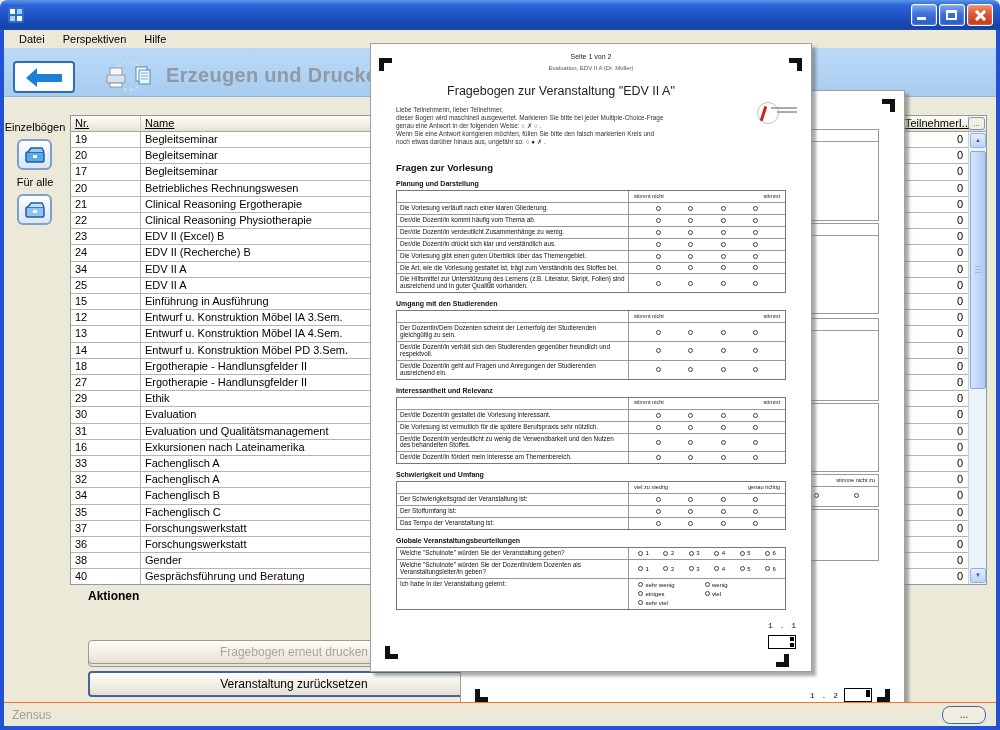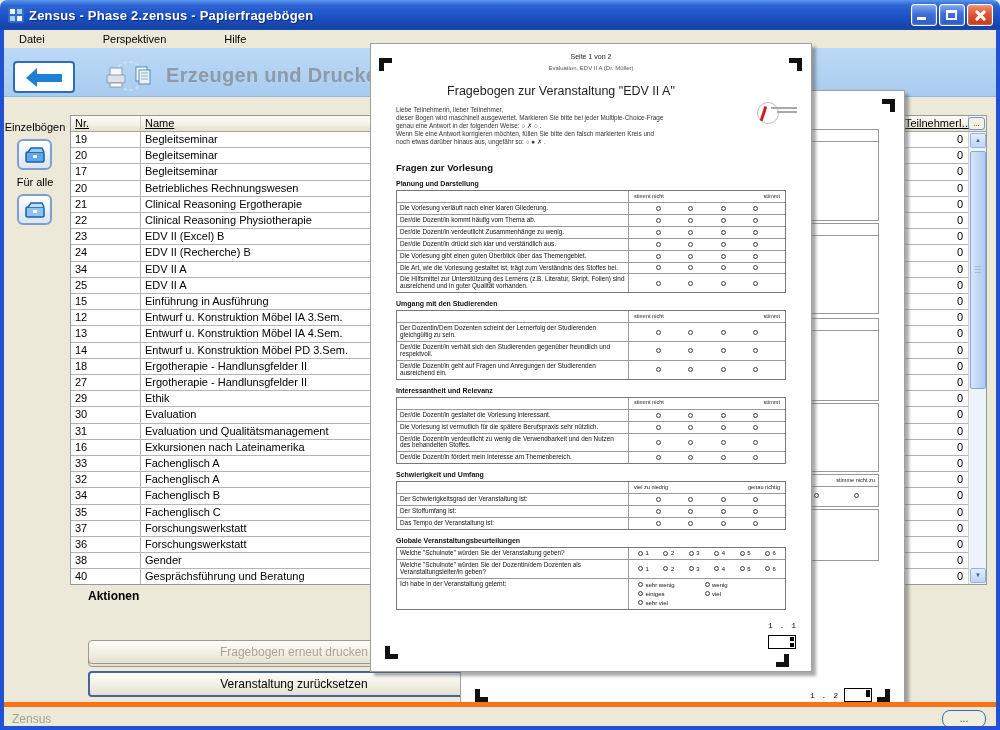--- a/index.html
+++ b/index.html
@@ -14,21 +14,21 @@
   .title{color:#fff;font-weight:bold;font-size:13px;text-shadow:1px 1px 1px #0A2A7A;letter-spacing:.2px;}
   .winbtns{position:absolute;right:7px;top:4px;display:flex;gap:2px;}
   .wbtn{width:26px;height:22px;border:1px solid #fff;border-radius:3px;position:relative;
     background:linear-gradient(180deg,#7FA8EF 0%,#3E6FD8 45%,#2B5BC8 100%);box-shadow:inset 0 0 2px rgba(255,255,255,.6);}
   .wbtn.close{background:linear-gradient(180deg,#F0926C 0%,#DD5636 45%,#C43A18 100%);}
   .glyph-min{position:absolute;left:5px;bottom:5px;width:9px;height:3px;background:#fff;}
   .glyph-max{position:absolute;left:6px;top:5px;width:11px;height:10px;border:2px solid #fff;border-top-width:3px;}
   .glyph-x1,.glyph-x2{position:absolute;left:6px;top:9px;width:13px;height:3px;background:#fff;border-radius:1px;}
   .glyph-x1{transform:rotate(45deg);} .glyph-x2{transform:rotate(-45deg);}
 
-  .menubar{position:absolute;left:4px;top:30px;width:992px;height:18px;background:#ECE9D8;display:flex;align-items:center;padding-left:6px;gap:40px;}
+  .menubar{position:absolute;left:4px;top:30px;width:992px;height:18px;background:#ECE9D8;display:flex;align-items:center;padding-left:6px;}
   .menuitem{font-size:11px;color:#000;padding:1px 9px;cursor:default;}
 
   .banner{position:absolute;left:4px;top:48px;width:992px;height:49px;
     background:linear-gradient(180deg,#BBD9F6 0%,#A8CCEF 100%);border-bottom:1px solid #8FB6DF;}
   .backbtn{position:absolute;left:9px;top:13px;width:62px;height:32px;background:#fff;
     border:2px solid #2E6CB8;border-radius:4px;display:flex;align-items:center;justify-content:center;padding:0;}
   .bannericons{position:absolute;left:100px;top:12px;}
   .bannertitle{position:absolute;left:162px;top:16px;font-size:20px;font-weight:bold;color:#8E9AA7;letter-spacing:.3px;}
 
   .borderL,.borderR,.borderB{position:absolute;background:#2152D4;}
@@ -67,21 +67,21 @@
     background:repeating-linear-gradient(180deg,#9DB9E6 0 1px,transparent 1px 3px);}
 
   
   .aheading{position:absolute;left:88px;top:589px;font-size:12px;font-weight:bold;color:#000;}
   .actbtn{position:absolute;left:88px;width:412px;height:24px;border:1px solid #9C9A8C;border-radius:4px;
     background:linear-gradient(180deg,#FEFEFB,#F0EDE1 60%,#E4E0D2);font-size:12px;}
   .actbtn.disabled{color:#A8A49B;}
   .actbtn.default{border:2px solid #46639C;color:#000;height:26px;}
 
   
-  .statusbar{position:absolute;left:4px;top:702px;width:992px;height:24px;background:#ECE9D8;border-top:5px solid #f97316;}
+  .statusbar{position:absolute;left:4px;top:702px;width:992px;height:24px;background:#ECE9D8;border-top:1px solid #f97316;}
   .statustext{position:absolute;left:8px;top:5px;font-size:12px;color:#A1A195;}
   .morebtn{position:absolute;right:10px;top:3px;width:44px;height:18px;border:1.5px solid #3A68B0;border-radius:8px;
     background:#F0EDE1;font-size:10px;line-height:8px;color:#333;padding:0;}
 
   
   .page{position:absolute;background:#fff;border:1px solid #9E9E9E;box-shadow:4px 4px 3px rgba(100,100,100,.55);}
   #page2{left:460px;top:90px;width:445px;height:627px;}
   #page1{left:370px;top:43px;width:442px;height:629px;}
   .cm{position:absolute;width:13px;height:13px;}
   .cm.tl{border-top:5px solid #111;border-left:5px solid #111;}
@@ -138,21 +138,20 @@
 <div id="win">
 
   <div class="titlebar">
     <svg class="appicon" width="16" height="16">
       <rect x="0" y="0" width="16" height="16" rx="2" fill="#2E6CD0"></rect>
       <rect x="2" y="2" width="5" height="5" fill="#fff"></rect>
       <rect x="9" y="2" width="5" height="5" fill="#A8D0F8"></rect>
       <rect x="2" y="9" width="5" height="5" fill="#A8D0F8"></rect>
       <rect x="9" y="9" width="5" height="5" fill="#fff"></rect>
     </svg>
-    <span class="title">Zensus - Phase 2.zensus - Papierfragebögen</span>
     <div class="winbtns">
       <div class="wbtn">
           <span class="glyph-min"></span>
         </div>
       <div class="wbtn">
           <span class="glyph-max"></span>
         </div>
       <div class="wbtn close">
           <span class="glyph-x1"></span>
           <span class="glyph-x2"></span>

